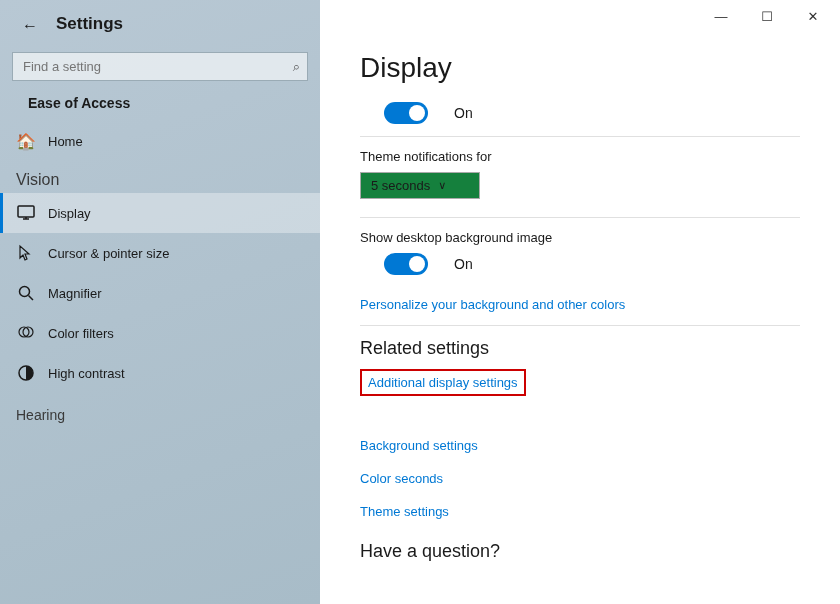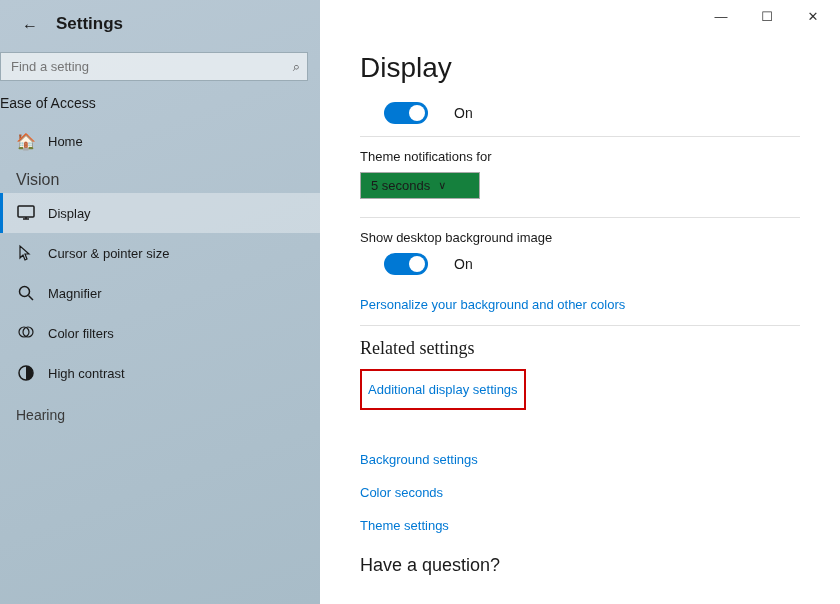--- a/index.html
+++ b/index.html
@@ -37,21 +37,21 @@
       width: 28px;
       height: 28px;
     }
     .sidebar-title {
       font-size: 17px;
       font-weight: 700;
       color: #1a1a1a;
     }
 
     .search-box {
-      margin: 4px 12px 8px 0;
+      margin: 4px 12px 8px 12px;
       position: relative;
     }
     .search-box input {
       width: 100%;
       padding: 6px 30px 6px 10px;
       border: 1px solid #9aabb5;
       background: rgba(255,255,255,0.6);
       font-size: 13px;
       color: #333;
       outline: none;
@@ -67,22 +67,22 @@
 
     .section-label {
       font-size: 16px;
       color: #3a3a3a;
       padding: 10px 5px 4px 16px;
       font-weight: 400;
     }
 
     .ease-of-access-label {
       font-size: 14px;
-      font-weight: 400;
-      padding: 6px 16px 10px 0;
+      font-weight: 700;
+      padding: 6px 16px 10px 28px;
       color: #1a1a1a;
     }
 
     .nav-item {
       display: flex;
       align-items: center;
       gap: 12px;
       padding: 10px 16px;
       cursor: pointer;
       font-size: 13px;
@@ -207,35 +207,34 @@
       color: #1a1a1a;
       min-width: 120px;
     }
     .dropdown-arrow { font-size: 11px; }
 
     .related-heading {
       font-size: 18px;
       font-weight: 300;
       color: #1a1a1a;
       margin-bottom: 10px;
-      font-family: Liberation Serif, serif;
     }
 
     .link-item {
       font-size: 13px;
       color: #0078d4;
       cursor: pointer;
       margin-bottom: 8px;
       display: inline-block;
       text-decoration: none;
     }
 
     .link-item.highlighted {
       border: 2px solid #cc0000;
-      padding: 11px 6px;
+      padding: 4px 6px;
       display: inline-block;
     }
 
     .have-question {
       font-size: 18px;
       font-weight: 300;
       color: #1a1a1a;
       margin-top: 14px;
     }
 

